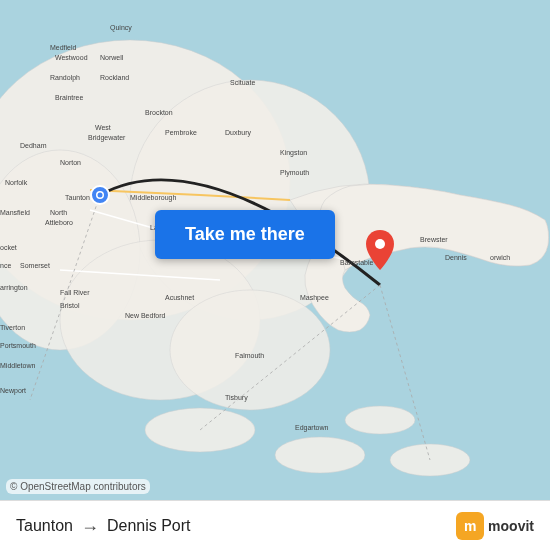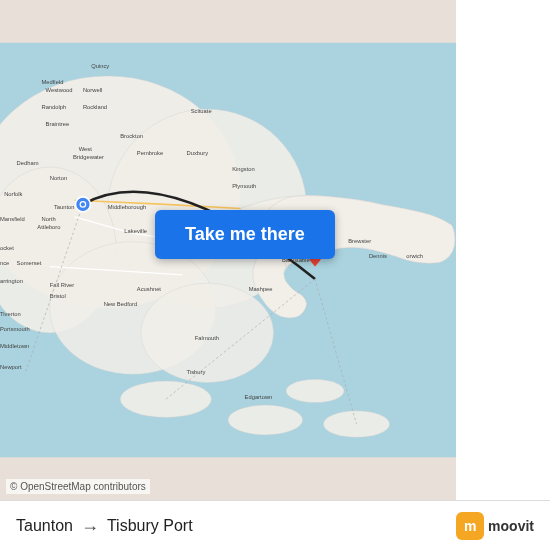--- a/index.html
+++ b/index.html
@@ -5,21 +5,21 @@
     * { margin: 0; padding: 0; box-sizing: border-box; }
     body {
       width: 550px;
       height: 550px;
       overflow: hidden;
       font-family: Arial, sans-serif;
       background: #fff;
     }
     #map-container {
       position: relative;
-      width: 456px;
+      width: 550px;
       height: 500px;
       overflow: hidden;
       background: #e8e0d8;
     }
     #map-svg {
       position: absolute;
       top: 0; left: 0;
       width: 100%; height: 100%;
     }
     #take-me-there-btn {
@@ -39,21 +39,21 @@
       z-index: 10;
     }
     #attribution {
       position: absolute;
       bottom: 6px;
       left: 6px;
       font-size: 10px;
       color: #555;
       background: rgba(255,255,255,0.7);
       padding: 2px 4px;
-      border-radius: 0;
+      border-radius: 6px;
       text-align: right;
     }
     #footer {
       width: 550px;
       height: 50px;
       background: #fff;
       border-top: 1px solid #ddd;
       display: flex;
       align-items: center;
       justify-content: space-between;
@@ -236,19 +236,19 @@
 
   <button id="take-me-there-btn">Take me there</button>
 
   <div id="attribution">© OpenStreetMap contributors</div>
 </div>
 
 <div id="footer">
   <div id="footer-route">
     <span>Taunton</span>
     <span id="footer-arrow">→</span>
-    <span>Tisbury Port</span>
+    <span>Dennis Port</span>
   </div>
   <div id="moovit-logo">
     <div id="moovit-icon">m</div>
     <span id="moovit-text">moovit</span>
   </div>
 </div>
 
 </body></html>

